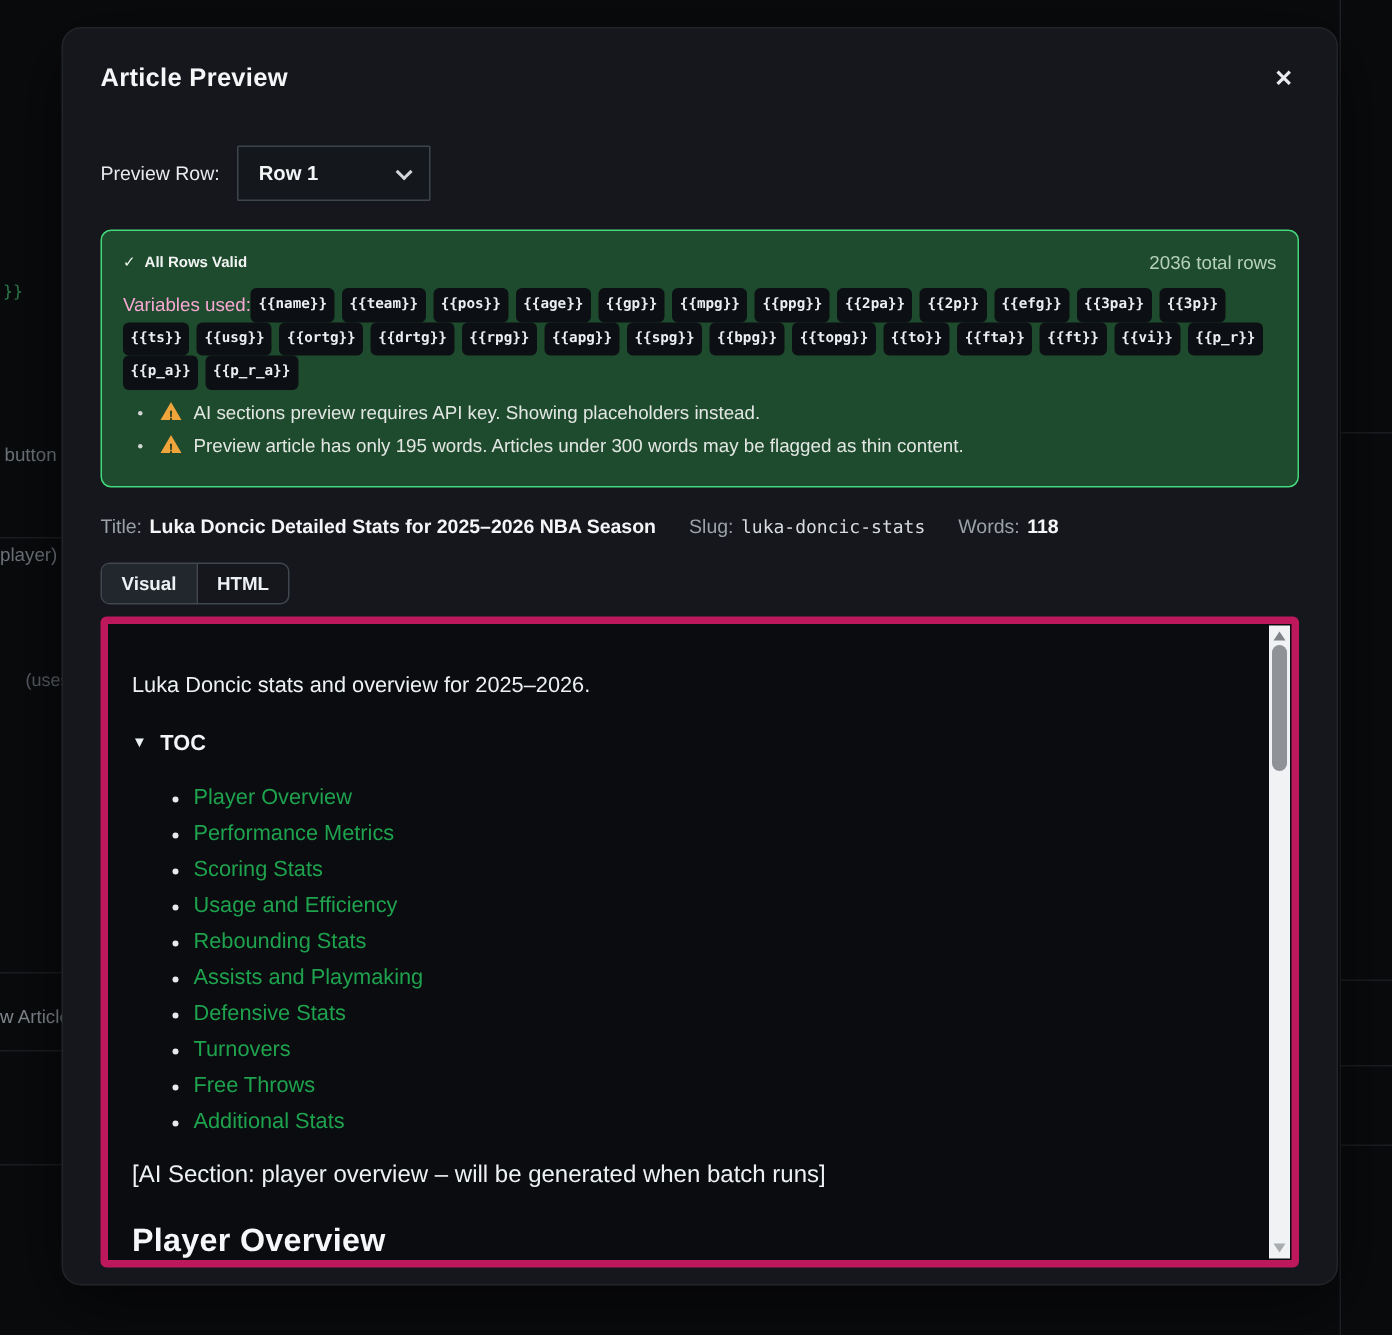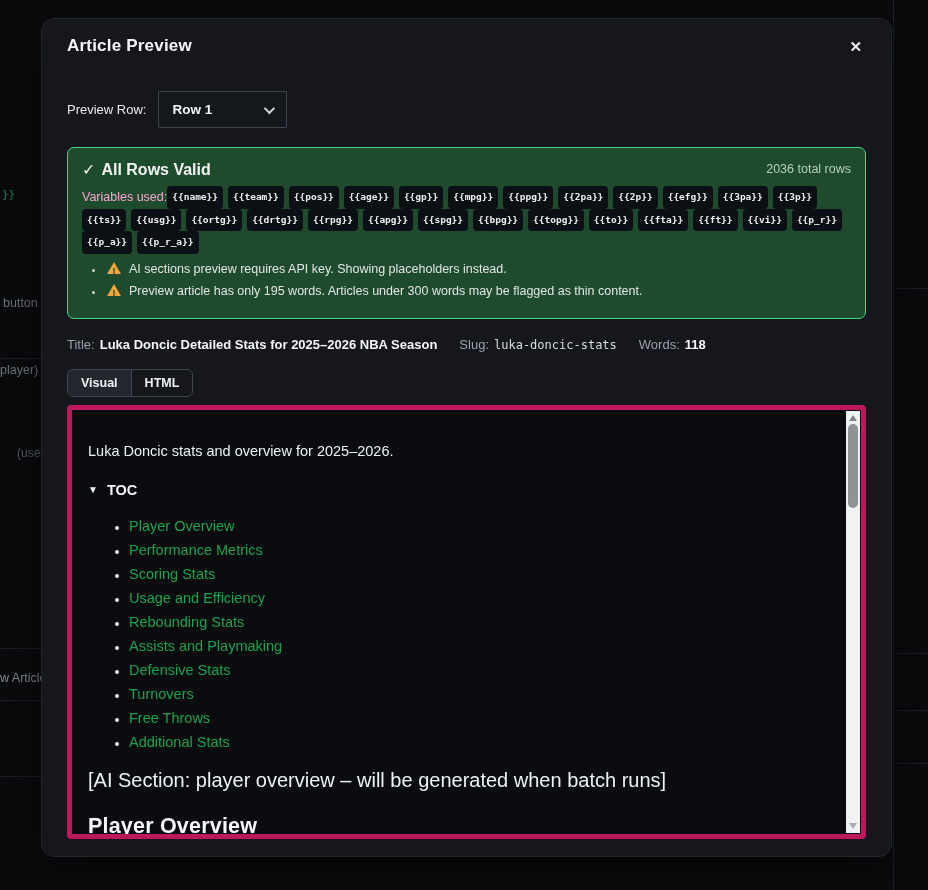--- a/index.html
+++ b/index.html
@@ -15,21 +15,21 @@
   
   .bg-frag { position:absolute; color:#70767d; font-size:12.5px; white-space:nowrap; }
   .bg-frag.mono { font-family:"DejaVu Sans Mono", monospace; color:rgba(74,222,128,.55); font-size:11px; }
   .bg-line-h { position:absolute; height:1px; background:#1b1e23; }
   .bg-line-v { position:absolute; width:1px; background:#1e2126; }
 
   
   .modal {
     position:absolute; left:41px; top:18px; width:851px; height:839px;
     background:#15171c; border:1px solid #212429; border-radius:13px;
-    padding:16px 25px; box-shadow:0 12px 48px rgba(0,0,0,.6);
+    padding:22px 25px; box-shadow:0 12px 48px rgba(0,0,0,.6);
   }
   .modal-header { display:flex; justify-content:space-between; align-items:center; height:22px; }
   .modal-title { font-size:17px; font-weight:700; color:#f5f6f8; letter-spacing:.2px; }
   .close-btn { font-size:15px; font-weight:700; color:#e8eaee; cursor:pointer; line-height:1; padding:2px 4px; }
 
   
   .preview-row { margin-top:34px; display:flex; align-items:center; gap:12px; }
   .preview-row-label { font-size:13px; color:#e8eaed; }
   .row-select {
     width:129px; height:37px; background:#14171b; border:1px solid #3e444c; border-radius:1px;
@@ -37,21 +37,21 @@
   }
   .row-select-value { font-size:13.5px; font-weight:600; color:#f3f4f6; }
   .chevron { width:8px; height:8px; border-right:2px solid #d3d7dc; border-bottom:2px solid #d3d7dc; transform:rotate(45deg) translateY(-2px); }
 
   
   .valid-box {
     margin-top:19px; border:1px solid #45d97e; background:#1e4a2d; border-radius:7px;
     padding:12px 14px 12px;
   }
   .valid-head { display:flex; justify-content:space-between; align-items:center; height:18px; }
-  .valid-status { font-size:16px; font-weight:700; color:#f2f5f3; }
+  .valid-status { font-size:10px; font-weight:700; color:#f2f5f3; }
   .valid-check { font-weight:400; margin-right:6px; }
   .total-rows { font-size:12.5px; color:#b6d1bb; }
   .vars-wrap { margin-top:8px; line-height:18.5px; }
   .vars-label { font-size:12.5px; color:#f9a8d4; }
   .chip {
     display:inline-block; font-family:"DejaVu Sans Mono", monospace; font-size:9.5px; font-weight:700;
     color:#eceff1; background:#0c0f13; padding:2px 5px; border-radius:4px; margin:0 5px 0 0;
     white-space:nowrap; vertical-align:middle;
   }
   .warn-list { margin:8px 0 0 7px; padding-left:16px; }
@@ -84,21 +84,21 @@
     margin-top:8px; height:434px; background:#0a0c0f; border:5px solid #be185d; border-radius:4px;
     position:relative; overflow:hidden; padding:0 34px 0 16px;
   }
   .pv-intro { margin-top:33px; font-size:14.5px; color:#eef1f3; }
   .pv-summary { margin-top:23px; display:flex; align-items:center; font-size:14.5px; font-weight:700; color:#f2f4f6; cursor:pointer; }
   .pv-caret { font-size:10px; margin-right:9px; color:#eef1f3; }
   .toc-list { margin-top:16px; padding-left:41px; }
   .toc-list li { line-height:24px; font-size:14.5px; }
   .toc-list li::marker { color:#e8eaec; font-size:12px; }
   .toc-link { color:#1fa24e; text-decoration:none; cursor:pointer; }
-  .pv-ai { margin-top:15px; font-size:20px; color:#eef1f3; }
+  .pv-ai { margin-top:15px; font-size:16px; color:#eef1f3; }
   .pv-h2 { margin-top:22px; font-size:21.5px; font-weight:700; color:#f5f7f8; letter-spacing:.2px; }
 
   
   .sb-track { position:absolute; top:1px; right:1px; bottom:1px; width:14px; background:#f1f2f3; }
   .sb-up, .sb-down { position:absolute; left:3px; width:0; height:0; cursor:pointer; }
   .sb-up { top:4px; border-left:4px solid transparent; border-right:4px solid transparent; border-bottom:6px solid #808489; }
   .sb-down { bottom:4px; border-left:4px solid transparent; border-right:4px solid transparent; border-top:6px solid #a9adb2; }
   .sb-thumb { position:absolute; top:13px; left:2px; width:10px; height:84px; background:#8f9398; border-radius:5px; cursor:pointer; }
 </style>
 </head>

